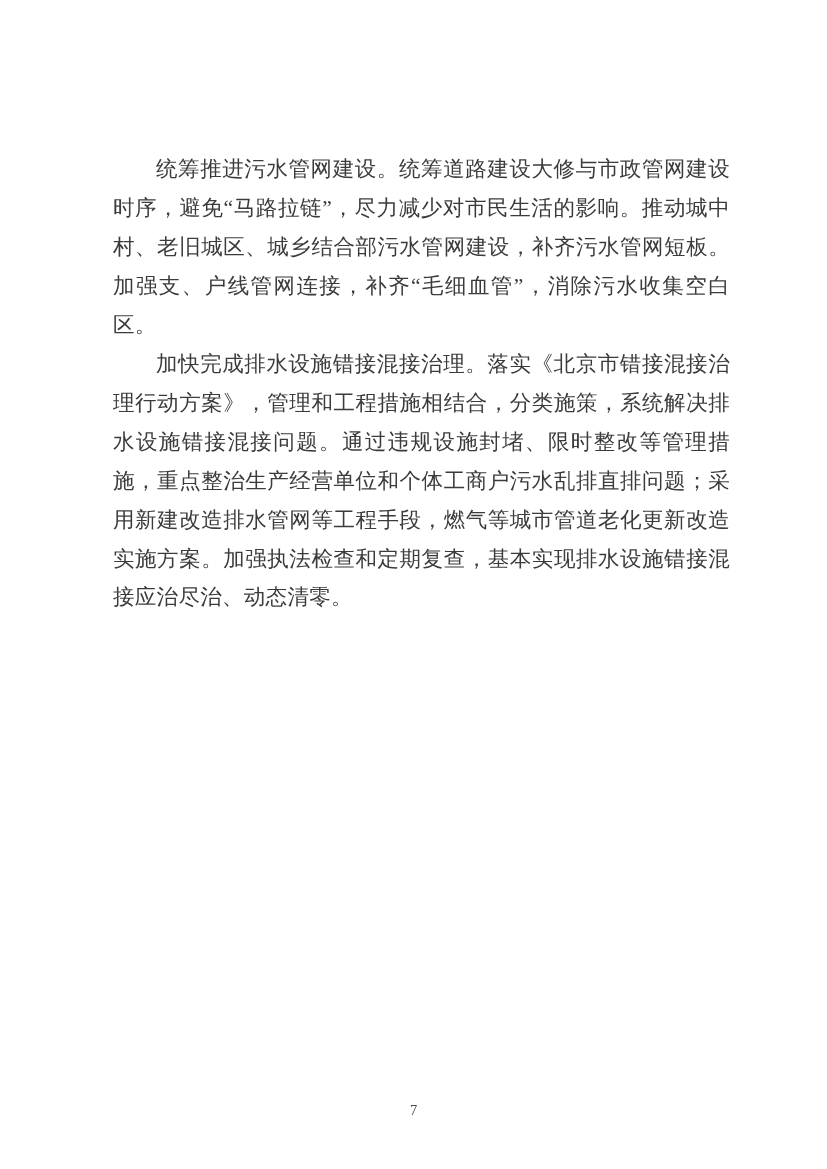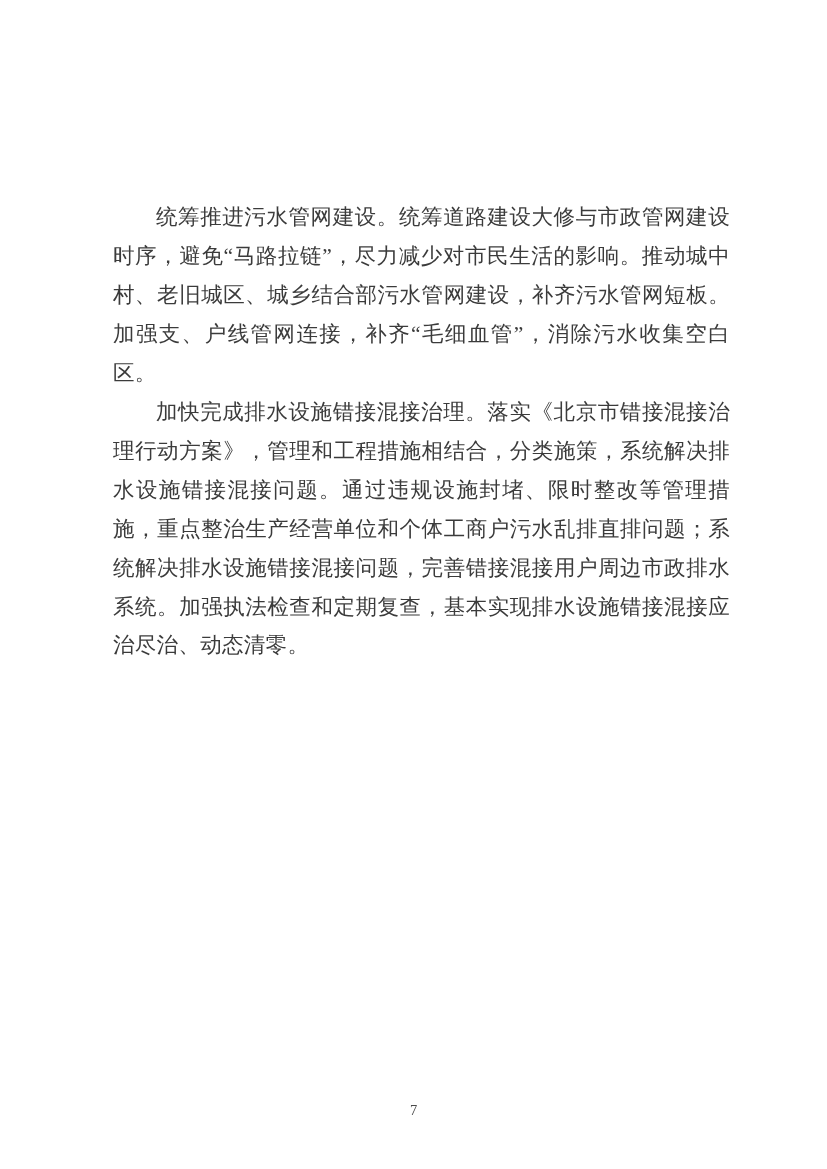--- a/index.html
+++ b/index.html
@@ -19,21 +19,20 @@
     position: absolute;
     left: 113px;
     top: 150px;
     width: 617px;
     color: #3b3b3b;
     font-size: 21.5px;
     line-height: 38.95px;
     text-align: justify;
     text-justify: inter-ideograph;
     letter-spacing: 0.3px;
-    margin-top: 48px;
   }
   .text-block p {
     margin: 0;
     padding: 0;
     text-indent: 2em;
   }
   .page-number {
     position: absolute;
     top: 1100px;
     left: 0;
@@ -44,16 +43,16 @@
     line-height: 20px;
     font-family: "Liberation Serif", "DejaVu Serif", serif;
   }
 </style>
 </head>
 <body>
 
 <div class="page">
   <div class="text-block">
     <p>统筹推进污水管网建设。统筹道路建设大修与市政管网建设时序，避免“马路拉链”，尽力减少对市民生活的影响。推动城中村、老旧城区、城乡结合部污水管网建设，补齐污水管网短板。加强支、户线管网连接，补齐“毛细血管”，消除污水收集空白区。</p>
-    <p>加快完成排水设施错接混接治理。落实《北京市错接混接治理行动方案》，管理和工程措施相结合，分类施策，系统解决排水设施错接混接问题。通过违规设施封堵、限时整改等管理措施，重点整治生产经营单位和个体工商户污水乱排直排问题；系统解决排水设施错接混接问题，完善错接混接用户周边市政排水系统。加强执法检查和定期复查，基本实现排水设施错接混接应治尽治、动态清零。</p>
+    <p>加快完成排水设施错接混接治理。落实《北京市错接混接治理行动方案》，管理和工程措施相结合，分类施策，系统解决排水设施错接混接问题。通过违规设施封堵、限时整改等管理措施，重点整治生产经营单位和个体工商户污水乱排直排问题；采用新建改造排水管网等工程手段，燃气等城市管道老化更新改造实施方案。加强执法检查和定期复查，基本实现排水设施错接混接应治尽治、动态清零。</p>
   </div>
   <div class="page-number">7</div>
 </div>
 
 </body></html>

